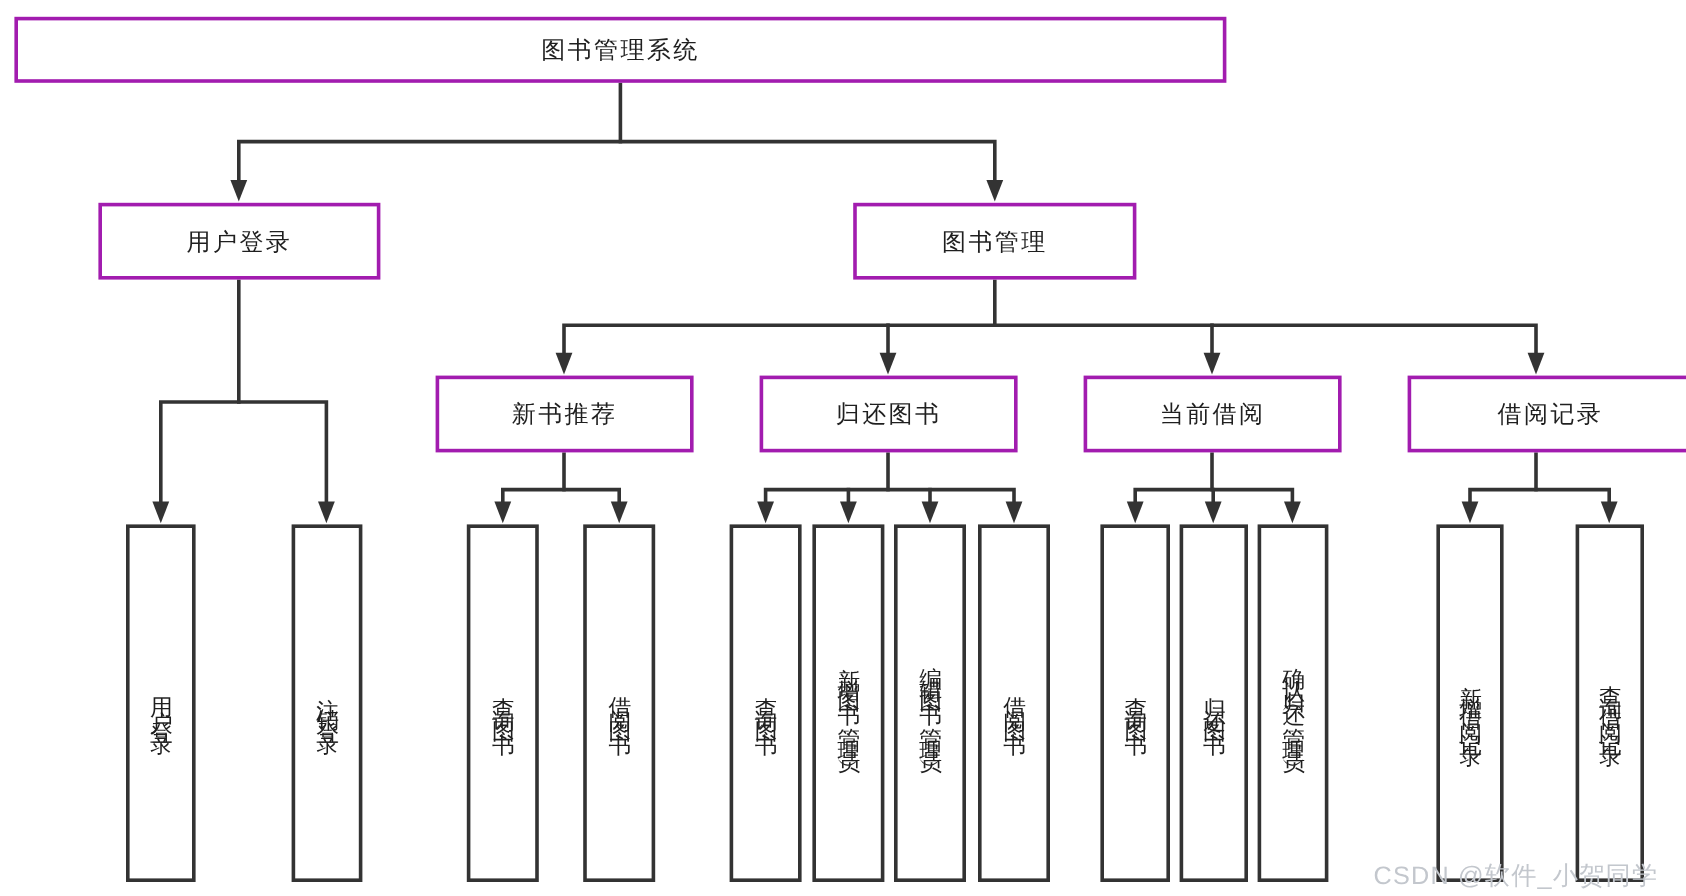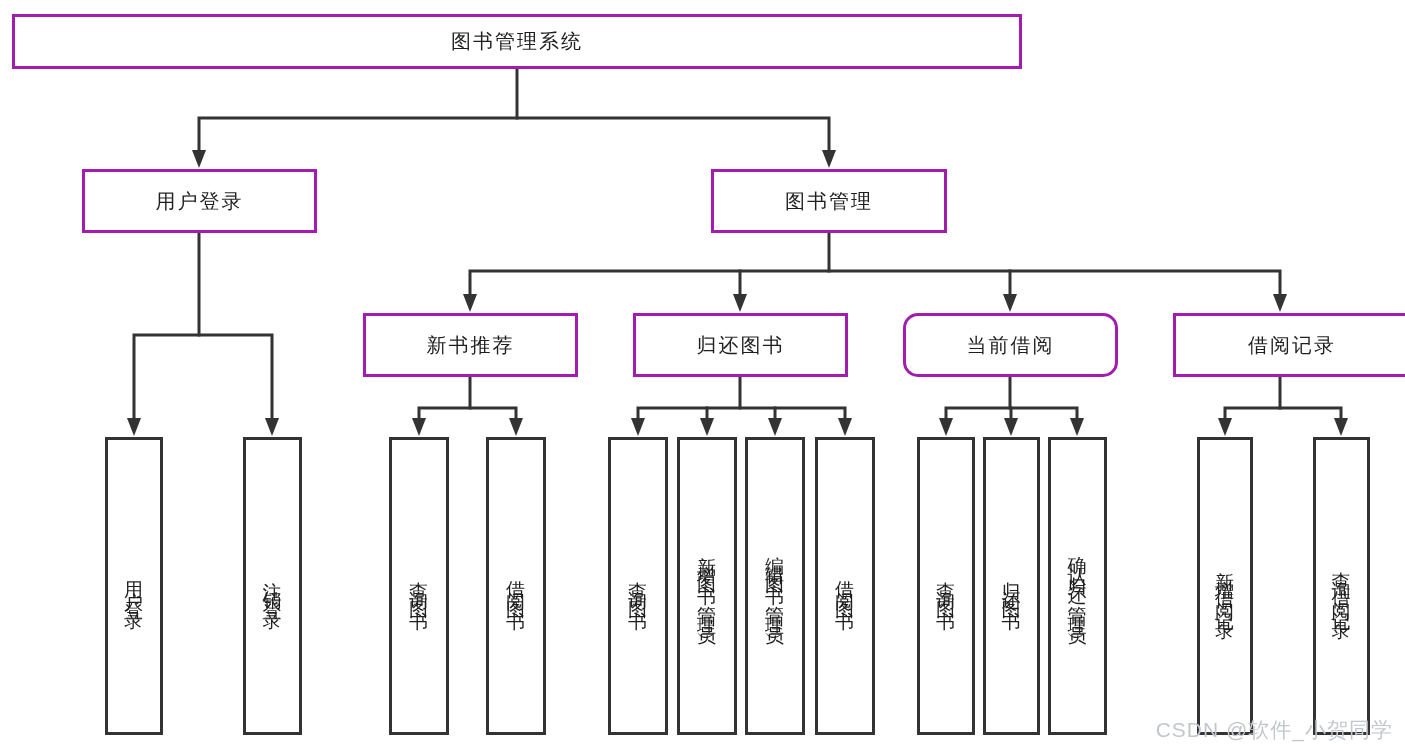--- a/index.html
+++ b/index.html
@@ -31,21 +31,21 @@
   .vtext {
     writing-mode:vertical-rl;
     text-orientation:mixed;
     font-size:19px; color:#1f1f1f;
     letter-spacing:10px;
     line-height:1;
     white-space:nowrap;
   }
   .watermark {
     position:absolute;
-    right:12px; bottom:3px;
+    right:23px; bottom:3px;
     font-size:21px;
     color:#c3c7cd;
     letter-spacing:1px;
     white-space:nowrap;
   }
 </style>
 </head>
 <body>
 
 <div id="canvas">
@@ -102,21 +102,21 @@
     </g>
   </svg>
 
   <div class="hbox" style="left:12px; top:14px; width:1010px; height:55px;">图书管理系统</div>
 
   <div class="hbox" style="left:82px; top:169px; width:235px; height:64px;">用户登录</div>
   <div class="hbox" style="left:363px; top:313px; width:215px; height:64px;">新书推荐</div>
 
   <div class="hbox" style="left:711px; top:169px; width:236px; height:64px;">图书管理</div>
   <div class="hbox" style="left:633px; top:313px; width:215px; height:64px;">归还图书</div>
-  <div class="hbox" style="left:903px; top:313px; width:215px; height:64px;border-radius:15px;">当前借阅</div>
+  <div class="hbox" style="left:903px; top:313px; width:215px; height:64px;">当前借阅</div>
   <div class="hbox" style="left:1173px; top:313px; width:238px; height:64px;">借阅记录</div>
 
   <div class="vbox" style="left:105px; width:58px;">
     <span class="vtext">用户登录</span>
   </div>
   <div class="vbox" style="left:243px; width:59px;">
     <span class="vtext">注销登录</span>
   </div>
 
   <div class="vbox" style="left:389px; width:60px;">

